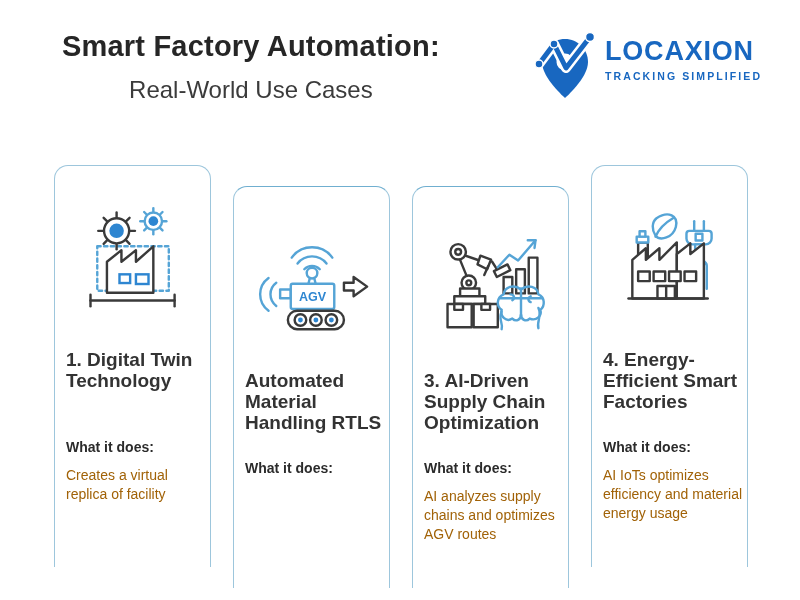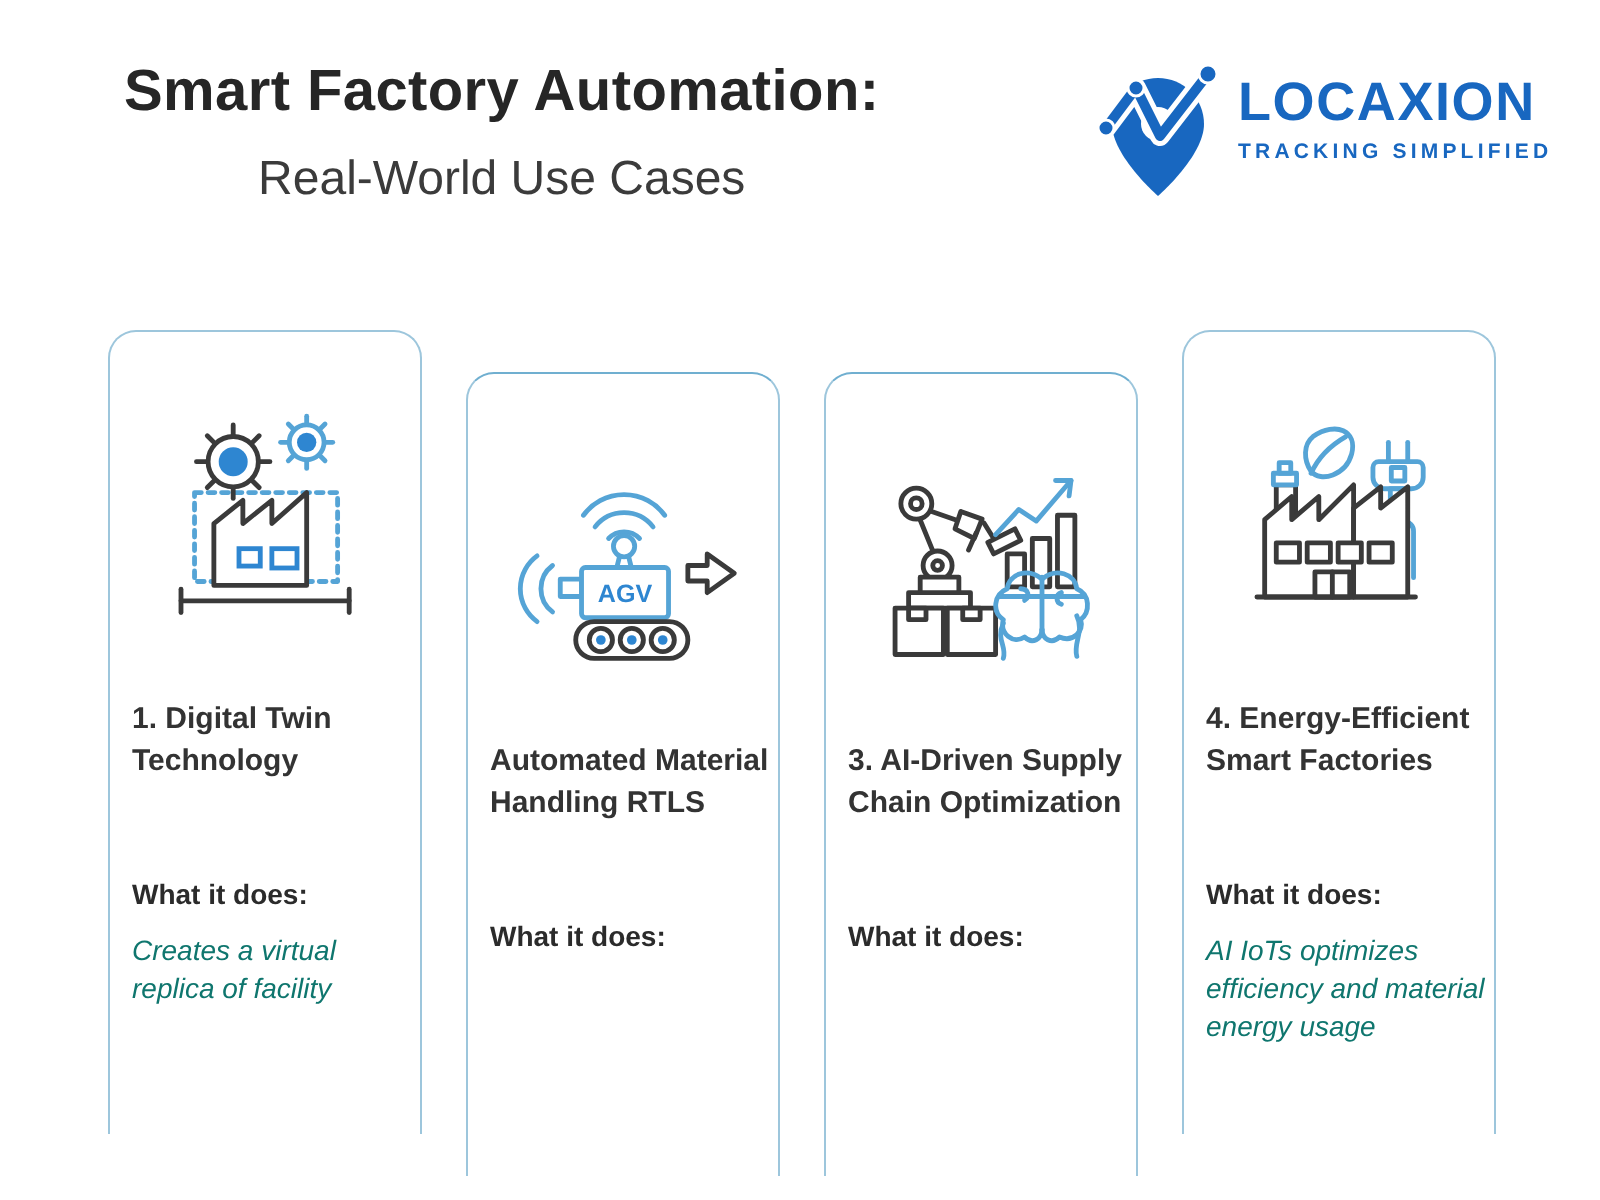--- a/index.html
+++ b/index.html
@@ -14,36 +14,36 @@
   html,body{margin:0;padding:0;background:#fff;}
   body{font-family:"Liberation Sans", sans-serif;}
   .canvas{position:relative;width:788px;height:600px;background:#ffffff;overflow:hidden;}
 
   
   .headline{position:absolute;left:62px;top:30px;}
   .headline .title{font-size:29px;font-weight:bold;color:var(--text-dark);letter-spacing:.2px;}
   .headline .subtitle{font-size:24px;font-weight:400;color:#3b3b3b;margin-top:13px;text-align:center;}
 
   
-  .logo{position:absolute;left:546px;top:26px;display:flex;align-items:flex-start;}
+  .logo{position:absolute;left:532px;top:26px;display:flex;align-items:flex-start;}
   .logo-text{margin-left:7px;margin-top:12px;}
   .logo-name{font-size:27px;font-weight:bold;color:var(--logo-blue);letter-spacing:.8px;line-height:1;}
   .logo-tagline{font-size:10.5px;font-weight:bold;color:var(--logo-blue);letter-spacing:2.1px;margin-top:5px;}
 
   
   .cards{position:absolute;left:54px;top:165px;display:flex;gap:22px;}
   .card{width:157px;height:402px;box-sizing:border-box;
         border:1.5px solid var(--card-border);border-bottom:none;
         border-radius:14px 14px 0 0;padding:24px 8px 0 11px;background:#fff;}
   .card.accent{border-top-color:var(--card-border-accent);margin-top:21px;}
   .icon-wrap{height:130px;display:flex;align-items:center;justify-content:center;}
   .card-title{margin-top:29px;margin-right:-14px;height:89px;
-              font-size:15px;font-weight:bold;color:#333;line-height:21px;}
+              font-size:19px;font-weight:bold;color:#333;line-height:21px;}
   .what-label{font-size:14px;font-weight:bold;color:#2b2b2b;line-height:18px;}
-  .card-desc{margin-top:10px;font-size:14px;color:#0f766e;line-height:19px;margin-right:-6px;font-style:italic;}
+  .card-desc{margin-top:10px;font-size:14px;color:#a16207;line-height:19px;margin-right:-6px;}
 
   
   .sd{stroke:var(--icon-dark);stroke-width:2.5;fill:none;stroke-linecap:round;stroke-linejoin:round;}
   .sdf{stroke:var(--icon-dark);stroke-width:2.5;fill:#fff;stroke-linejoin:round;}
   .sb{stroke:var(--icon-blue);stroke-width:2.5;fill:none;stroke-linecap:round;stroke-linejoin:round;}
   .sbf{stroke:var(--icon-blue);stroke-width:2.5;fill:#fff;stroke-linejoin:round;}
   .sb2{stroke:var(--icon-blue-fill);stroke-width:2.5;fill:#fff;}
   .fb{fill:var(--icon-blue-fill);stroke:none;}
   .dash{stroke-dasharray:3.5 3.5;}
 </style>
@@ -185,20 +185,21 @@
           <path class="sb" d="M90,73 C83,67 73,70 72,78 C65,81 64,90 70,94 C68,101 75,107 81,103 C85,107 90,104 90,99"></path>
           <path class="sb" d="M90,73 C97,67 107,70 108,78 C115,81 115,90 110,94 C112,100 106,106 99,103 C95,107 90,104 90,99"></path>
           <path class="sb" d="M79,78 C83,78 84,82 81,84"></path>
           <path class="sb" d="M100,80 C97,81 97,85 100,86"></path>
           <path class="sb" d="M70,96 C66,104 72,108 70,114"></path>
           <path class="sb" d="M108,92 C112,100 106,106 108,113"></path>
         </svg>
       </div>
       <div class="card-title">3. AI-Driven Supply Chain Optimization</div>
       <div class="what-label">What it does:</div>
+      <div class="card-desc">AI analyzes supply chains and optimizes AGV routes</div>
     </div>
 
     <div class="card">
       <div class="icon-wrap">
         <svg width="116" height="122" viewBox="0 0 120 118">
 
           <rect class="sdf" x="26" y="46" width="10" height="18"></rect>
           <rect class="sbf" x="24.5" y="40" width="12" height="6"></rect>
           <rect class="sbf" x="27.5" y="34.5" width="6" height="5.5"></rect>
 

